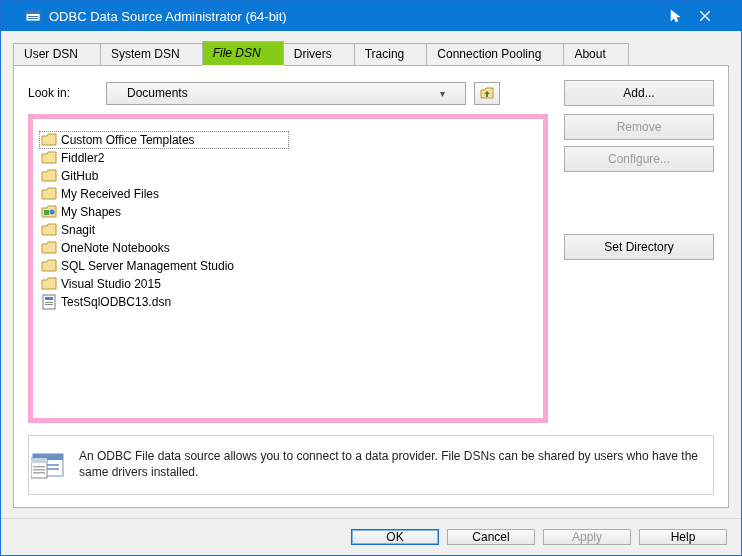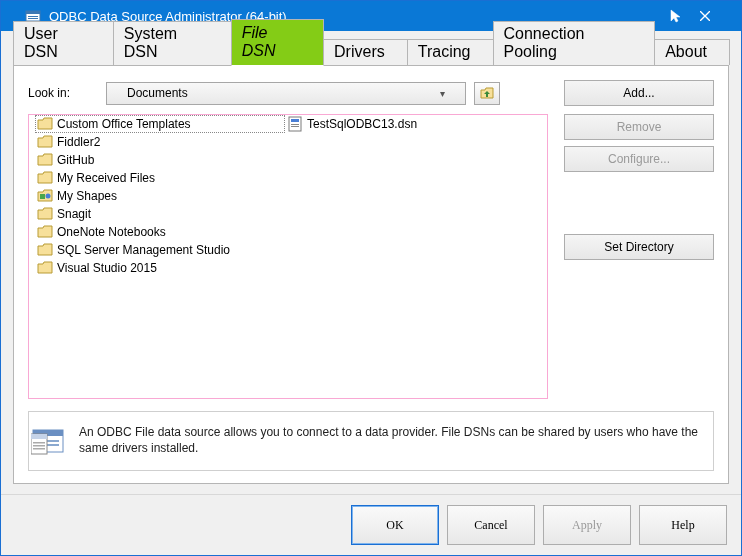--- a/index.html
+++ b/index.html
@@ -5,44 +5,44 @@
   * { box-sizing: border-box; }
   html, body { margin:0; padding:0; font-family: "Segoe UI", Tahoma, sans-serif; font-size:12px; background:#fff; }
   .window { width:742px; height:556px; border:1px solid #1a6fd3; display:flex; flex-direction:column; background:#f0f0f0; }
   .titlebar { background:#0a78d6; color:#fff; height:30px; display:flex; align-items:center; padding:0 24px; font-size:13px; }
   .titlebar .app-icon { width:16px; height:16px; margin-right:8px; }
   .titlebar .title { flex:1; }
   .titlebar .cursor { width:16px; height:16px; margin-left:4px; }
   .titlebar .close { width:40px; height:30px; display:flex; align-items:center; justify-content:center; margin-right:-8px; cursor:default; }
   .client { flex:1; padding:10px 12px 10px 12px; display:flex; flex-direction:column; }
   .tabs { display:flex; align-items:flex-end; height:24px; position:relative; z-index:2; }
-  .tab { padding:3px 22px 4px 10px; border:1px solid #b5b5b5; border-bottom:none; background:#f0f0f0; font-size:16px; margin-right:-1px; cursor:default; position:relative; }
+  .tab { padding:3px 22px 4px 10px; border:1px solid #b5b5b5; border-bottom:none; background:#f0f0f0; font-size:12px; margin-right:-1px; cursor:default; position:relative; }
   .tab.active { background:#84cc16; border-bottom:1px solid #fff; z-index:3; padding-top:4px; padding-bottom:5px; margin-bottom:-1px;font-style:italic; }
   .tabpanel { border:1px solid #b5b5b5; background:#fff; flex:1; padding:14px 14px 12px 14px; display:flex; flex-direction:column; gap:8px; }
   .lookin-row { display:flex; align-items:center; gap:8px; }
   .lookin-row label { width:70px; }
   .combo { flex:0 0 360px; height:23px; border:1px solid #a7a7a7; background:linear-gradient(#f8f8f8,#e9e9e9); display:flex; align-items:center; padding:0 20px; justify-content:space-between; }
   .combo .arrow { font-size:10px; color:#555; }
   .upbtn { width:26px; height:23px; border:1px solid #a7a7a7; background:linear-gradient(#fdfdfd,#e7e7e7); display:flex; align-items:center; justify-content:center; }
   .main-row { display:flex; gap:16px; flex:1; min-height:0; }
-  .filelist { flex:1; border:1px solid #f9a8d4; background:#fff; padding:0 6px; overflow:auto; display:flex; flex-direction:row; align-items:flex-start; }
+  .filelist { flex:1; border:5px solid #f9a8d4; background:#fff; padding:12px 6px; overflow:auto; display:flex; flex-direction:column; align-items:flex-start; }
   .filecol { display:flex; flex-direction:column; gap:0px; min-width:250px; }
   .fileitem { display:flex; align-items:center; height:18px; gap:4px; white-space:nowrap; padding:0 2px; cursor:default; }
   .fileitem.selected span.label-text { color:#000; }
   .fileitem.selected { outline:1px dotted #888; outline-offset:-1px; }
   .ficon { width:16px; height:16px; flex-shrink:0; }
   .sidebtns { width:150px; display:flex; flex-direction:column; gap:6px; }
   .sidebtn { height:26px; border:1px solid #adadad; background:linear-gradient(#f5f5f5,#e7e7e7); display:flex; align-items:center; justify-content:center; cursor:default; padding:8px 6px;}
   .sidebtn.disabled { color:#9a9a9a; }
   .sidegap { height:50px; }
   .descbox { border:1px solid #cfcfcf; background:#fff; padding:12px 2px; display:flex; gap:14px; align-items:flex-start; margin-top:4px;}
   .descbox .big-icon { width:34px; height:34px; flex-shrink:0; }
   .descbox .text { font-size:12px; line-height:1.35; color:#222; }
   .bottom-buttons { display:flex; justify-content:flex-end; gap:8px; padding:10px 14px; background:#f0f0f0; border-top:1px solid #d8d8d8; }
-  .btn { width:88px; height:40px; border:1px solid #adadad; background:linear-gradient(#fafafa,#e8e8e8); display:flex; align-items:center; justify-content:center; cursor:default;font-family:Liberation Serif, serif; }
+  .btn { width:88px; height:16px; border:1px solid #adadad; background:linear-gradient(#fafafa,#e8e8e8); display:flex; align-items:center; justify-content:center; cursor:default; }
   .btn.primary { border:1px solid #1a6fd3; outline:1px solid #7eb4ee; outline-offset:-2px; }
   .btn.disabled { color:#9a9a9a; }
   svg { display:block; }
 </style>
 </head>
 <body>
 
 <div class="window">
   <div class="titlebar">
     <span class="app-icon">

